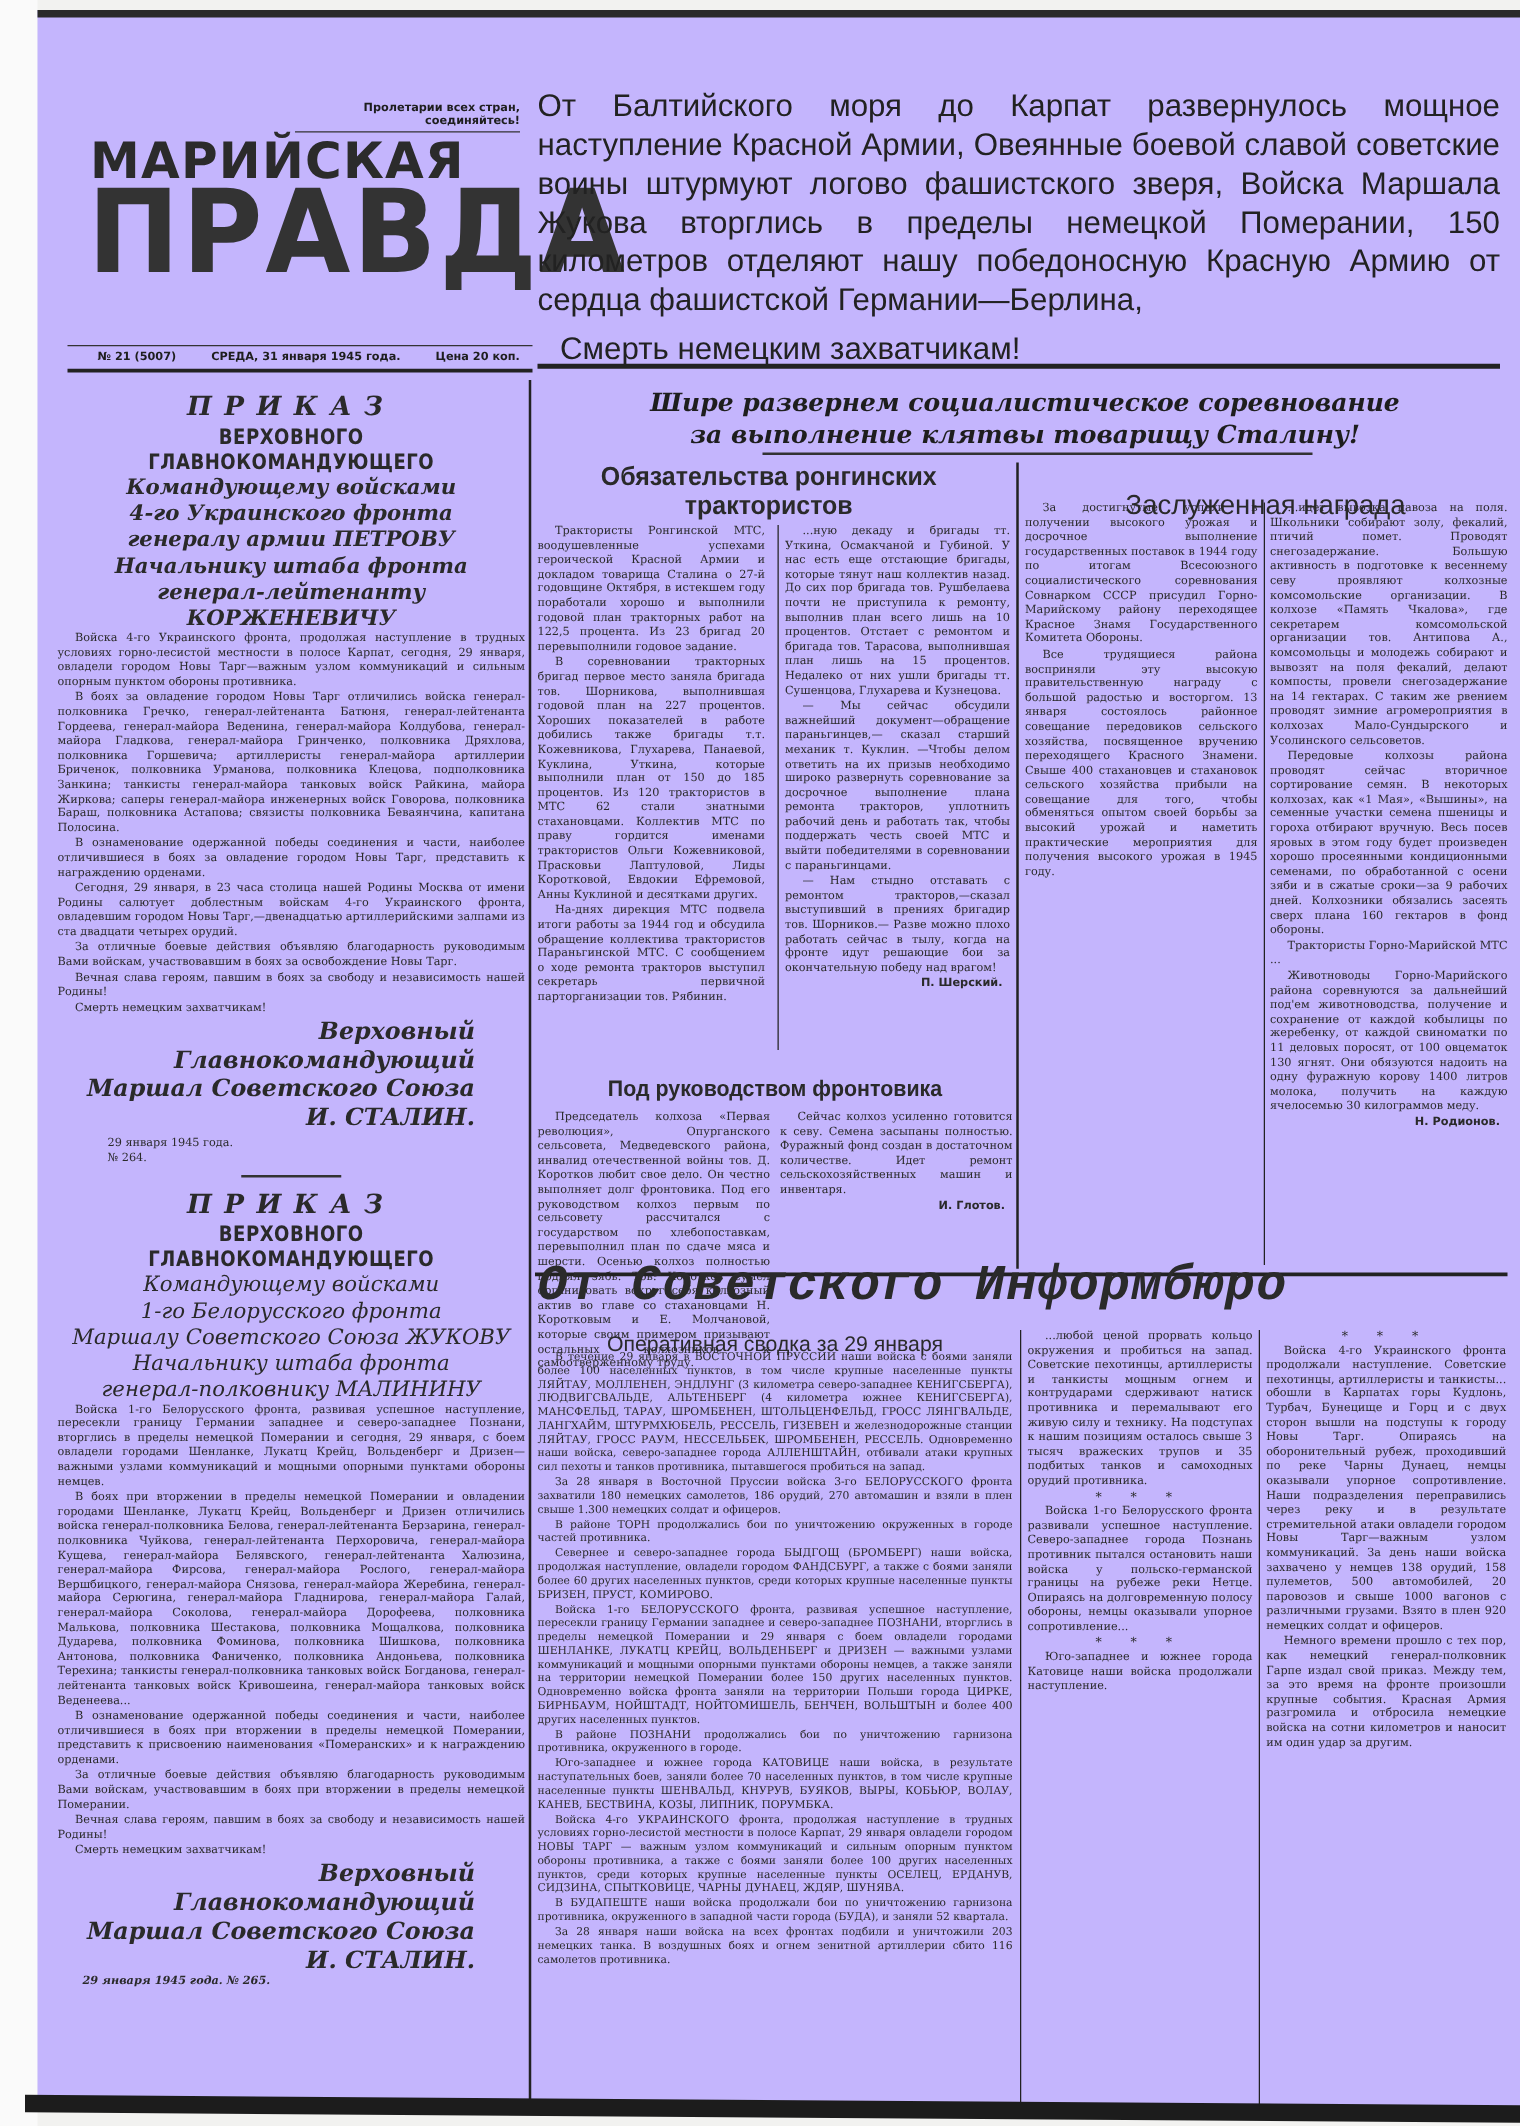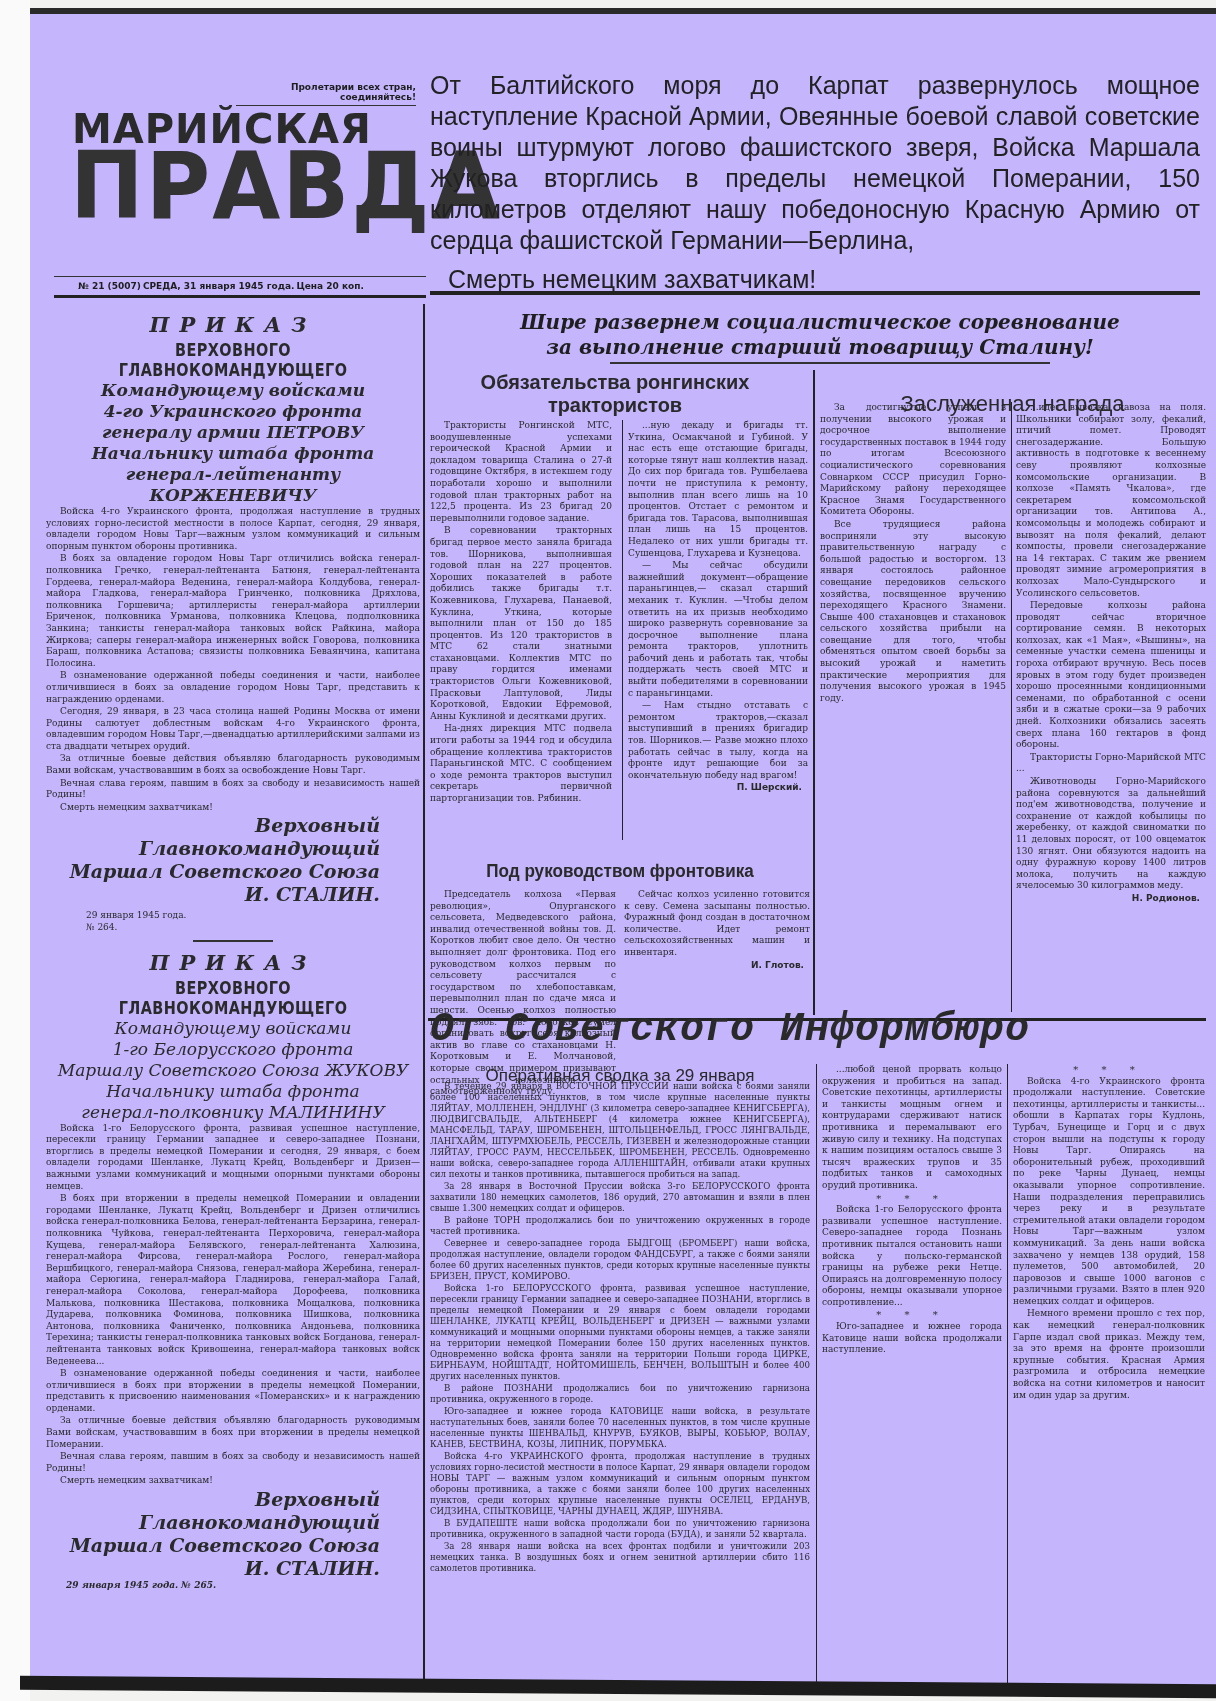--- a/index.html
+++ b/index.html
@@ -12,21 +12,21 @@
   }
   .bottom-bar { position: absolute; left: 20px; top: 1680px; width: 1196px; height: 14px; background: #1c1c1c; transform: skewY(0.4deg); }
   .left-edge { position: absolute; left: 0; top: 0; width: 30px; height: 1701px; background: #fafafa; }
 
   
   .masthead { position: absolute; left: 12px; top: 0; width: 380px; height: 290px; }
   .motto { position: absolute; right: 6px; top: 68px; font-family: "DejaVu Sans", sans-serif; font-size: 9px; font-weight: bold; border-bottom: 1px solid #333; padding-bottom: 3px; width: 180px; text-align: right; }
   .title-top { position: absolute; left: 30px; top: 92px; font-family: "DejaVu Sans", sans-serif; font-weight: 900; font-size: 40px; letter-spacing: 1px; color: #2b2b2b; }
   .title-main { position: absolute; left: 28px; top: 128px; font-family: "DejaVu Sans", sans-serif; font-weight: 900; font-size: 88px; letter-spacing: 2px; color: #333; line-height: 1; transform: scaleY(1.05); }
   .organ { position: absolute; left: 24px; top: 222px; width: 355px; text-align: center; font-family: "DejaVu Sans", sans-serif; font-size: 7.5px; font-weight: bold; line-height: 10px; }
-  .issue-line { position: absolute; left: 12px; top: 262px; width: 372px; border-top: 1px solid #333; border-bottom: 3px solid #222; padding: 4px 0 4px 24px; font-family: "DejaVu Sans", sans-serif; font-size: 9px; font-weight: bold; display: flex; gap: 2px; }
+  .issue-line { position: absolute; left: 12px; top: 262px; width: 372px; border-top: 1px solid #333; border-bottom: 3px solid #222; padding: 4px 0 4px 24px; font-family: "DejaVu Sans", sans-serif; font-size: 9px; font-weight: bold; display: flex; gap: 28px; }
 
   
   .banner { position: absolute; left: 400px; top: 56px; width: 770px; font-family: "Liberation Sans", sans-serif; font-size: 25px; line-height: 31px; text-align: justify; color: #222; }
   .banner .slogan { margin-top: 8px; }
   .banner-rule { position: absolute; left: 400px; top: 277px; width: 770px; border-top: 4px solid #222; }
 
   
   .col { position: absolute; font-size: 9px; line-height: 11.6px; text-align: justify; color: #2a2a2a; }
   .col p { text-indent: 14px; margin-bottom: 1px; }
   .vrule { position: absolute; border-left: 2px solid #222; }
@@ -114,21 +114,21 @@
     <p>Вечная слава героям, павшим в боях за свободу и независимость нашей Родины!</p>
     <p>Смерть немецким захватчикам!</p>
     <div class="sig">Верховный Главнокомандующий</div>
     <div class="sig">Маршал Советского Союза</div>
     <div class="sig">И. СТАЛИН.</div>
     <div style="padding-left:20px; font-weight:bold; font-style:italic;">29 января 1945 года. № 265.</div>
   </div>
 
   <div class="it-head shire">
     <div>Шире развернем социалистическое соревнование</div>
-    <div>за выполнение старший товарищу Сталину!</div>
+    <div>за выполнение клятвы товарищу Сталину!</div>
   </div>
   <div class="shire-rule"></div>
 
   <div class="col" style="left:400px; top:356px; width:370px;">
     <div class="art-title" style="padding:0 40px;">Обязательства ронгинских трактористов</div>
   </div>
   <div class="col" style="left:400px; top:406px; width:182px;">
     <p>Трактористы Ронгинской МТС, воодушевленные успехами героической Красной Армии и докладом товарища Сталина о 27-й годовщине Октября, в истекшем году поработали хорошо и выполнили годовой план тракторных работ на 122,5 процента. Из 23 бригад 20 перевыполнили годовое задание.</p>
     <p>В соревновании тракторных бригад первое место заняла бригада тов. Шорникова, выполнившая годовой план на 227 процентов. Хороших показателей в работе добились также бригады т.т. Кожевникова, Глухарева, Панаевой, Куклина, Уткина, которые выполнили план от 150 до 185 процентов. Из 120 трактористов в МТС 62 стали знатными стахановцами. Коллектив МТС по праву гордится именами трактористов Ольги Кожевниковой, Прасковьи Лаптуловой, Лиды Коротковой, Евдокии Ефремовой, Анны Куклиной и десятками других.</p>
     <p>На-днях дирекция МТС подвела итоги работы за 1944 год и обсудила обращение коллектива трактористов Параньгинской МТС. С сообщением о ходе ремонта тракторов выступил секретарь первичной парторганизации тов. Рябинин.</p>

